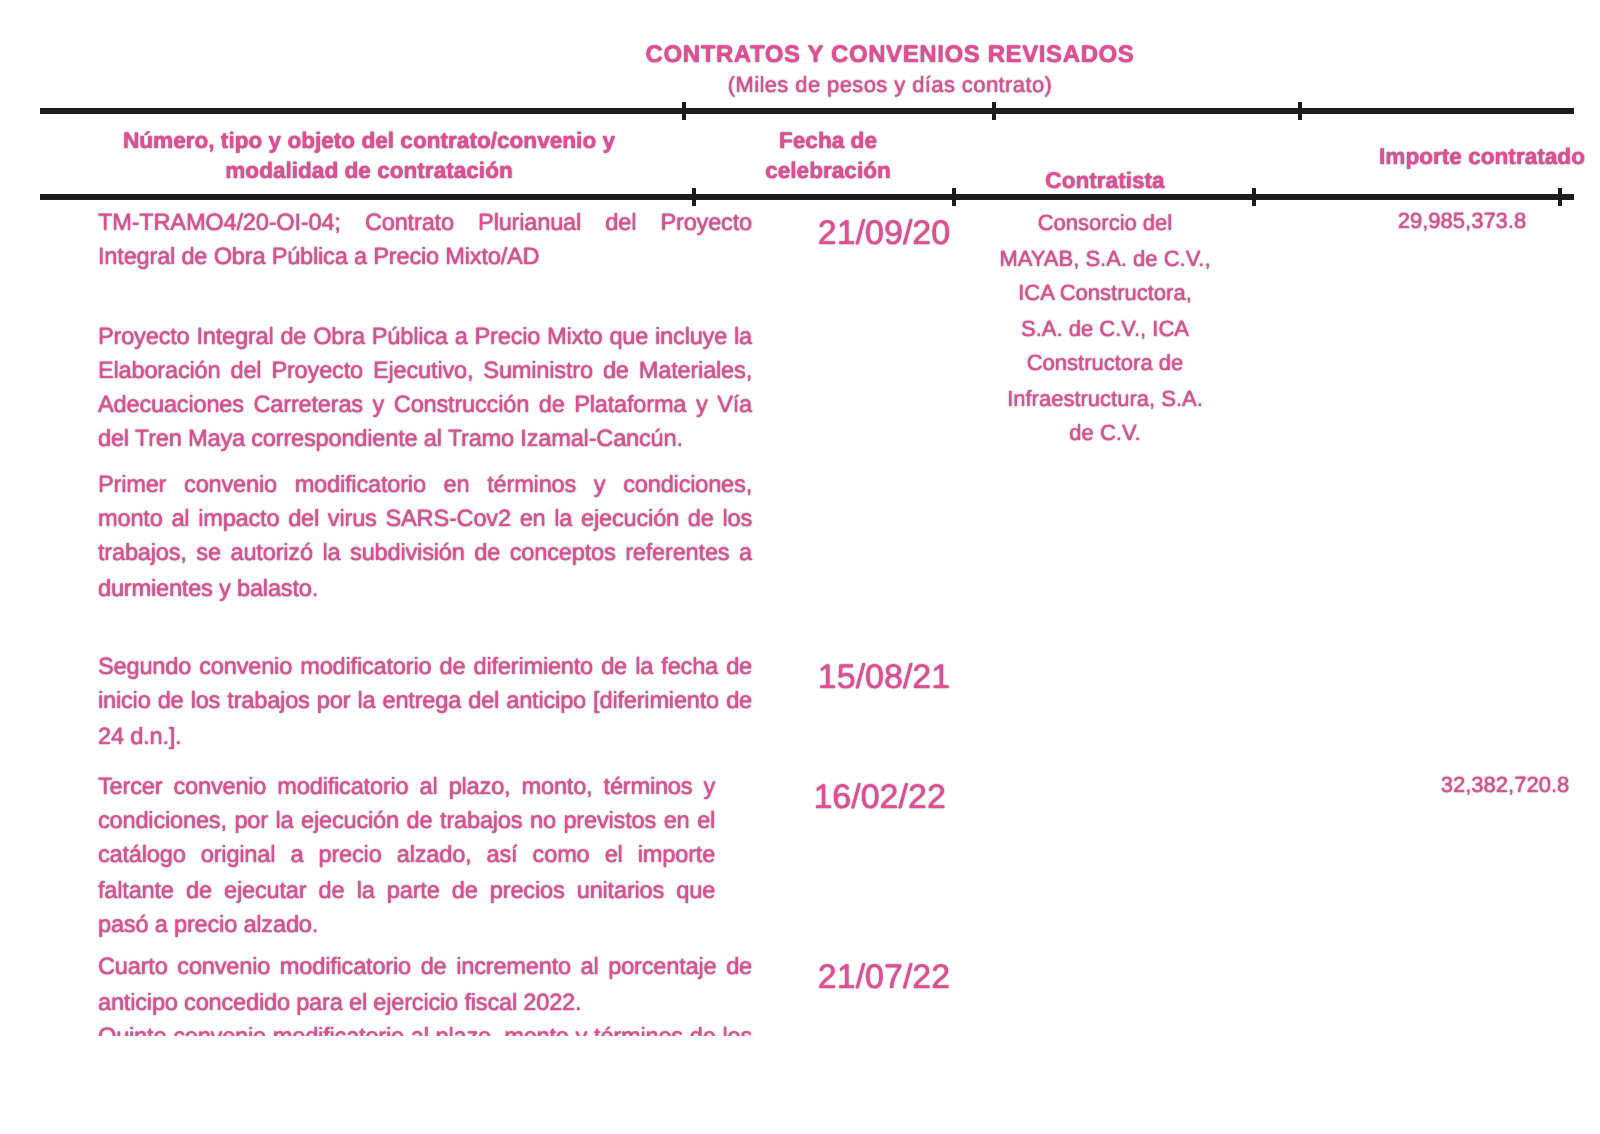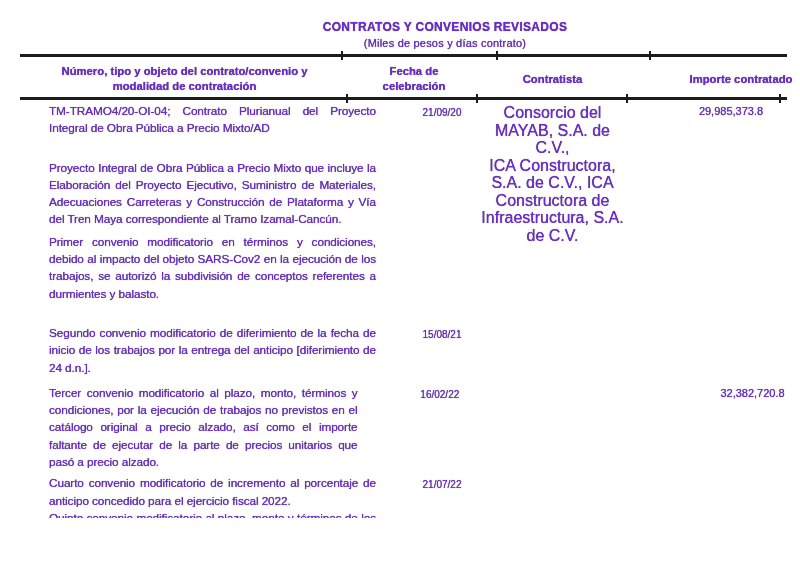--- a/index.html
+++ b/index.html
@@ -1,18 +1,18 @@
 <!DOCTYPE html>
 <html><head>
 <meta charset="utf-8">
 <style>
   html, body { margin:0; padding:0; background:#ffffff; }
   .page {
     position:relative; width:800px; height:567px; overflow:hidden;
-    background:#ffffff; color:#6d28d9;
+    background:#ffffff; color:#ec4899;
     font-family:"Liberation Sans", sans-serif;
   }
   .fuzz { text-shadow: 0 0 0.8px rgba(25,25,25,0.85); }
 
   
   .title {
     position:absolute; top:20px; left:90px; width:710px;
     text-align:center; font-size:12px; font-weight:700; letter-spacing:0.3px;
   }
   .subtitle {
@@ -26,47 +26,47 @@
   .rule.head { top:97px; }
   .tick { position:absolute; width:2px; height:9px; background:#1c1c1c; }
 
   
   .hcell {
     position:absolute; font-size:11.3px; font-weight:700;
     text-align:center; line-height:14.5px; white-space:pre-line;
   }
   .h1 { top:64px; left:22px;  width:325px; }
   .h2 { top:64px; left:348px; width:132px; }
-  .h3 { top:72px; left:480px; width:145px; }
+  .h3 { top:84px; left:480px; width:145px; }
   .h4 { top:72px; left:661px; width:160px; }
 
   
   .tbody { position:absolute; top:100px; left:4px; width:800px;padding-left:24px; }
   .row { display:flex; align-items:flex-start; }
   .cdesc {
     width:327px; margin-left:21px; text-align:justify;
     font-size:11.8px; line-height:17.3px; letter-spacing:-0.1px;
   }
-  .cdate { width:132px; text-align:center; font-size:10px; padding-top:4px; }
+  .cdate { width:132px; text-align:center; font-size:17px; padding-top:4px; }
   .csp   { width:143px; }
   .cimp  { width:160px; text-align:center; font-size:11px; padding-top:2px; }
 
   .r1 { margin-top:3px; }
   .r2 { margin-top:22px; }
   .r3 { margin-top:5px; }
   .r4 { margin-top:22px; }
   .r5 { margin-top:8px;gap:20px; }
   .r6 { margin-top:4px; }
   .r7 { margin-top:2px; height:6px; overflow:hidden; }
   .r7 .cdesc { line-height:12px; text-align-last:justify; }
 
   
   .contractor {
     position:absolute; top:104px; left:479px; width:147px;
-    text-align:center; font-size:16px; line-height:17.5px;
+    text-align:center; font-size:11px; line-height:17.5px;
     white-space:pre-line;
   }
 </style>
 </head>
 <body>
 
 <div class="page">
 
   <div class="title fuzz">CONTRATOS Y CONVENIOS REVISADOS</div>
   <div class="subtitle fuzz">(Miles de pesos y días contrato)</div>
@@ -99,21 +99,21 @@
     </div>
 
     <div class="row r2">
       <div class="cdesc fuzz">Proyecto Integral de Obra Pública a Precio Mixto que incluye la Elaboración del Proyecto Ejecutivo, Suministro de Materiales, Adecuaciones Carreteras y Construcción de Plataforma y Vía del Tren Maya correspondiente al Tramo Izamal-Cancún.</div>
       <div class="cdate fuzz"></div>
       <div class="csp"></div>
       <div class="cimp fuzz"></div>
     </div>
 
     <div class="row r3">
-      <div class="cdesc fuzz">Primer convenio modificatorio en términos y condiciones, debido al impacto del objeto SARS-Cov2 en la ejecución de los trabajos, se autorizó la subdivisión de conceptos referentes a durmientes y balasto.</div>
+      <div class="cdesc fuzz">Primer convenio modificatorio en términos y condiciones, monto al impacto del virus SARS-Cov2 en la ejecución de los trabajos, se autorizó la subdivisión de conceptos referentes a durmientes y balasto.</div>
       <div class="csp"></div>
       <div class="cimp fuzz"></div>
     </div>
 
     <div class="row r4">
       <div class="cdesc fuzz">Segundo convenio modificatorio de diferimiento de la fecha de inicio de los trabajos por la entrega del anticipo [diferimiento de 24 d.n.].</div>
       <div class="cdate fuzz">15/08/21</div>
       <div class="csp"></div>
       <div class="cimp fuzz"></div>
     </div>

